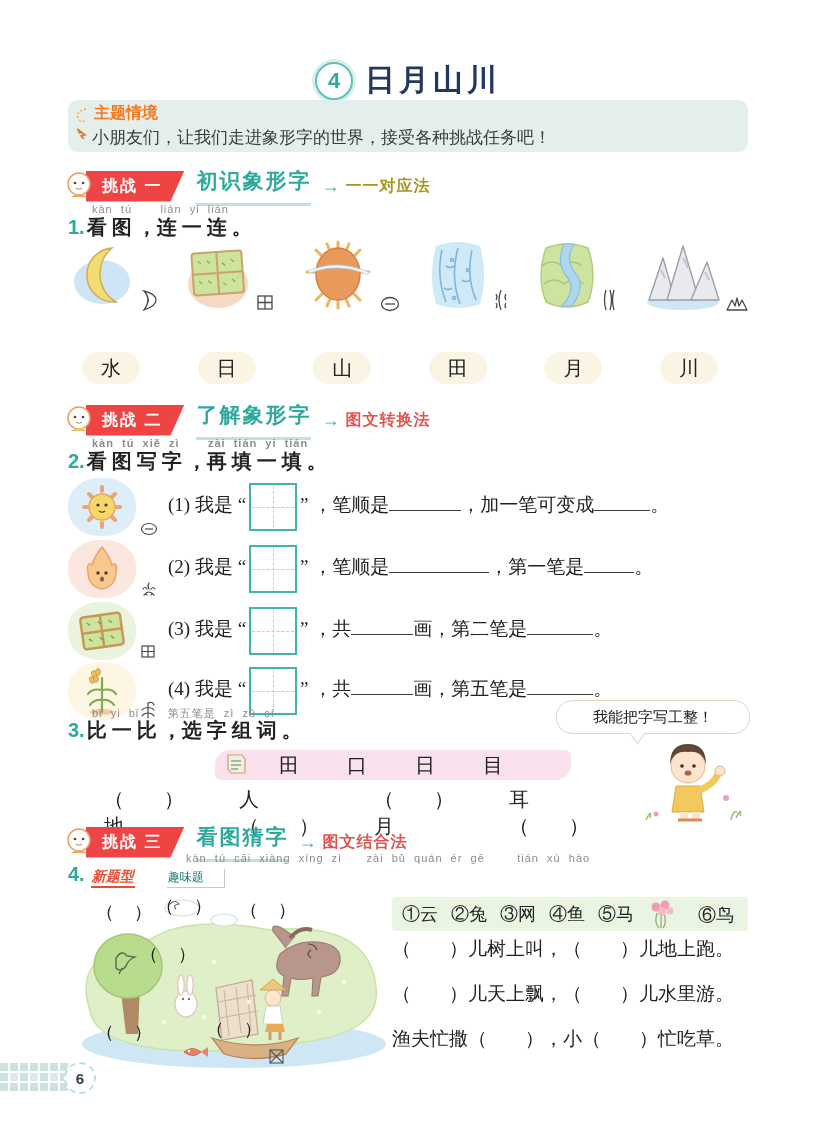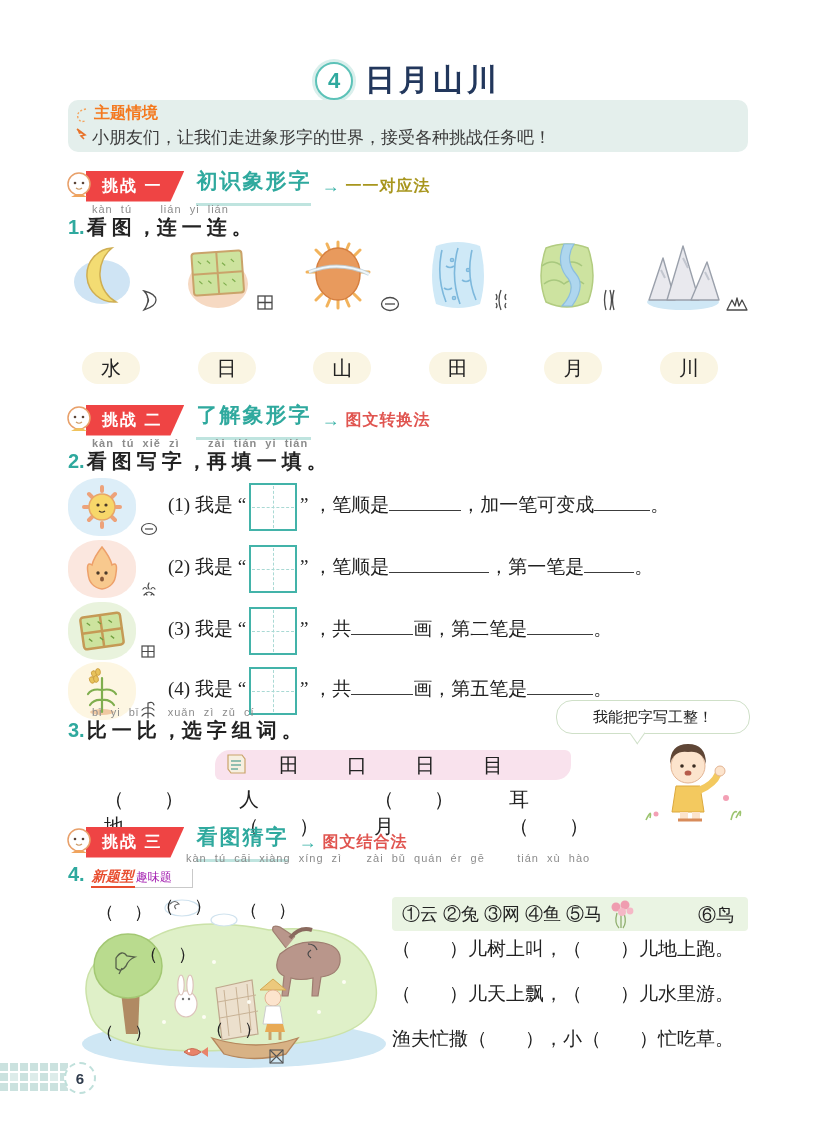--- a/index.html
+++ b/index.html
@@ -54,24 +54,24 @@
     font:15px "Liberation Serif",serif;color:#222;z-index:3;}
   .bubble::after{content:"";position:absolute;left:74px;bottom:-7px;width:12px;height:12px;background:#fff;
     border-right:1.5px solid #cfe0c8;border-bottom:1.5px solid #cfe0c8;transform:rotate(55deg) skewX(20deg);}
   .bank-banner{left:215px;top:750px;width:356px;height:30px;background:#f9e2ed;border-radius:15px 6px 15px 6px;
     display:flex;align-items:center;}
   .bank-chars{display:flex;gap:48px;padding-left:64px;font:20px "Liberation Serif",serif;color:#222;}
   .pairs-row{left:104px;top:786px;width:500px;display:flex;gap:40px;font:20px "Liberation Serif",serif;color:#222;}
   
   .badge-new{font:italic bold 14px "Liberation Sans",sans-serif;color:#e84e2f;border-bottom:2px solid #e84e2f;
     padding:0 1px;}
-  .badge-fun{font:12px "Liberation Sans",sans-serif;color:#a21caf;border-right:1.5px solid #c9c9c9;
-    border-bottom:1.5px solid #c9c9c9;padding:0 20px 1px 1px;}
+  .badge-fun{font:12px "Liberation Sans",sans-serif;color:#0f766e;border-right:1.5px solid #c9c9c9;
+    border-bottom:1.5px solid #c9c9c9;padding:0 20px 1px 1px;margin-left:32px;}
   .options-box{left:392px;top:897px;width:356px;height:34px;background:#eaf4e3;border-radius:4px;
-    display:flex;align-items:center;gap:5px;padding-left:10px;box-sizing:border-box;
+    display:flex;align-items:center;gap:13px;padding-left:10px;box-sizing:border-box;
     font:18px "Liberation Serif",serif;color:#222;}
   .song{left:392px;top:936px;width:370px;font:19px "Liberation Serif",serif;color:#222;}
   .song div{margin-bottom:19px;}
   .scene{left:64px;top:892px;width:336px;height:180px;}
   .scene-blank{position:absolute;font:18px "Liberation Serif",serif;color:#222;letter-spacing:1px;}
   
   .footer-grid{left:0;top:1063px;}
   .page-circle{left:64px;top:1062px;width:28px;height:28px;border:2px dashed #bfe0db;border-radius:50%;
     background:#fff;display:flex;align-items:center;justify-content:center;
     font:bold 15px "Liberation Sans",sans-serif;color:#2f3b4c;}
@@ -338,21 +338,21 @@
         <path d="M8 3 q5 -2 6 2 M8 3 v15 M8 8 q-4 -1 -6 2 M8 8 q4 -1 6 2 M8 13 q-4 0 -6 3 M8 13 q4 0 6 3"></path>
       </g>
     </svg>
   </div>
   <div class="ex2-text">
     <span>(4)</span>
     <span>我是 “</span><span class="hanzi-box"></span><span>” ，共</span><span class="blank w62"></span><span>画，第五笔是</span><span class="blank w66"></span><span>。</span>
   </div>
 </div>
 
-<div class="abs pinyin" style="left:92px;top:706px;">bǐ  yi  bǐ       xuǎn  zì  zǔ  cí</div>
+<div class="abs pinyin" style="left:92px;top:706px;">bǐ  yi  bǐ       第五笔是  zì  zǔ  cí</div>
 <div class="abs q-line" style="left:68px;top:717px;">
   <span class="q-num">3.</span>
   <span class="q-text">比 一 比 ，选 字 组 词 。</span>
 </div>
 
 <div class="abs bubble">
   <span>我能把字写工整！</span>
 </div>
 
 <svg class="abs" style="left:636px;top:740px;" width="110" height="86" viewBox="0 0 110 86">

